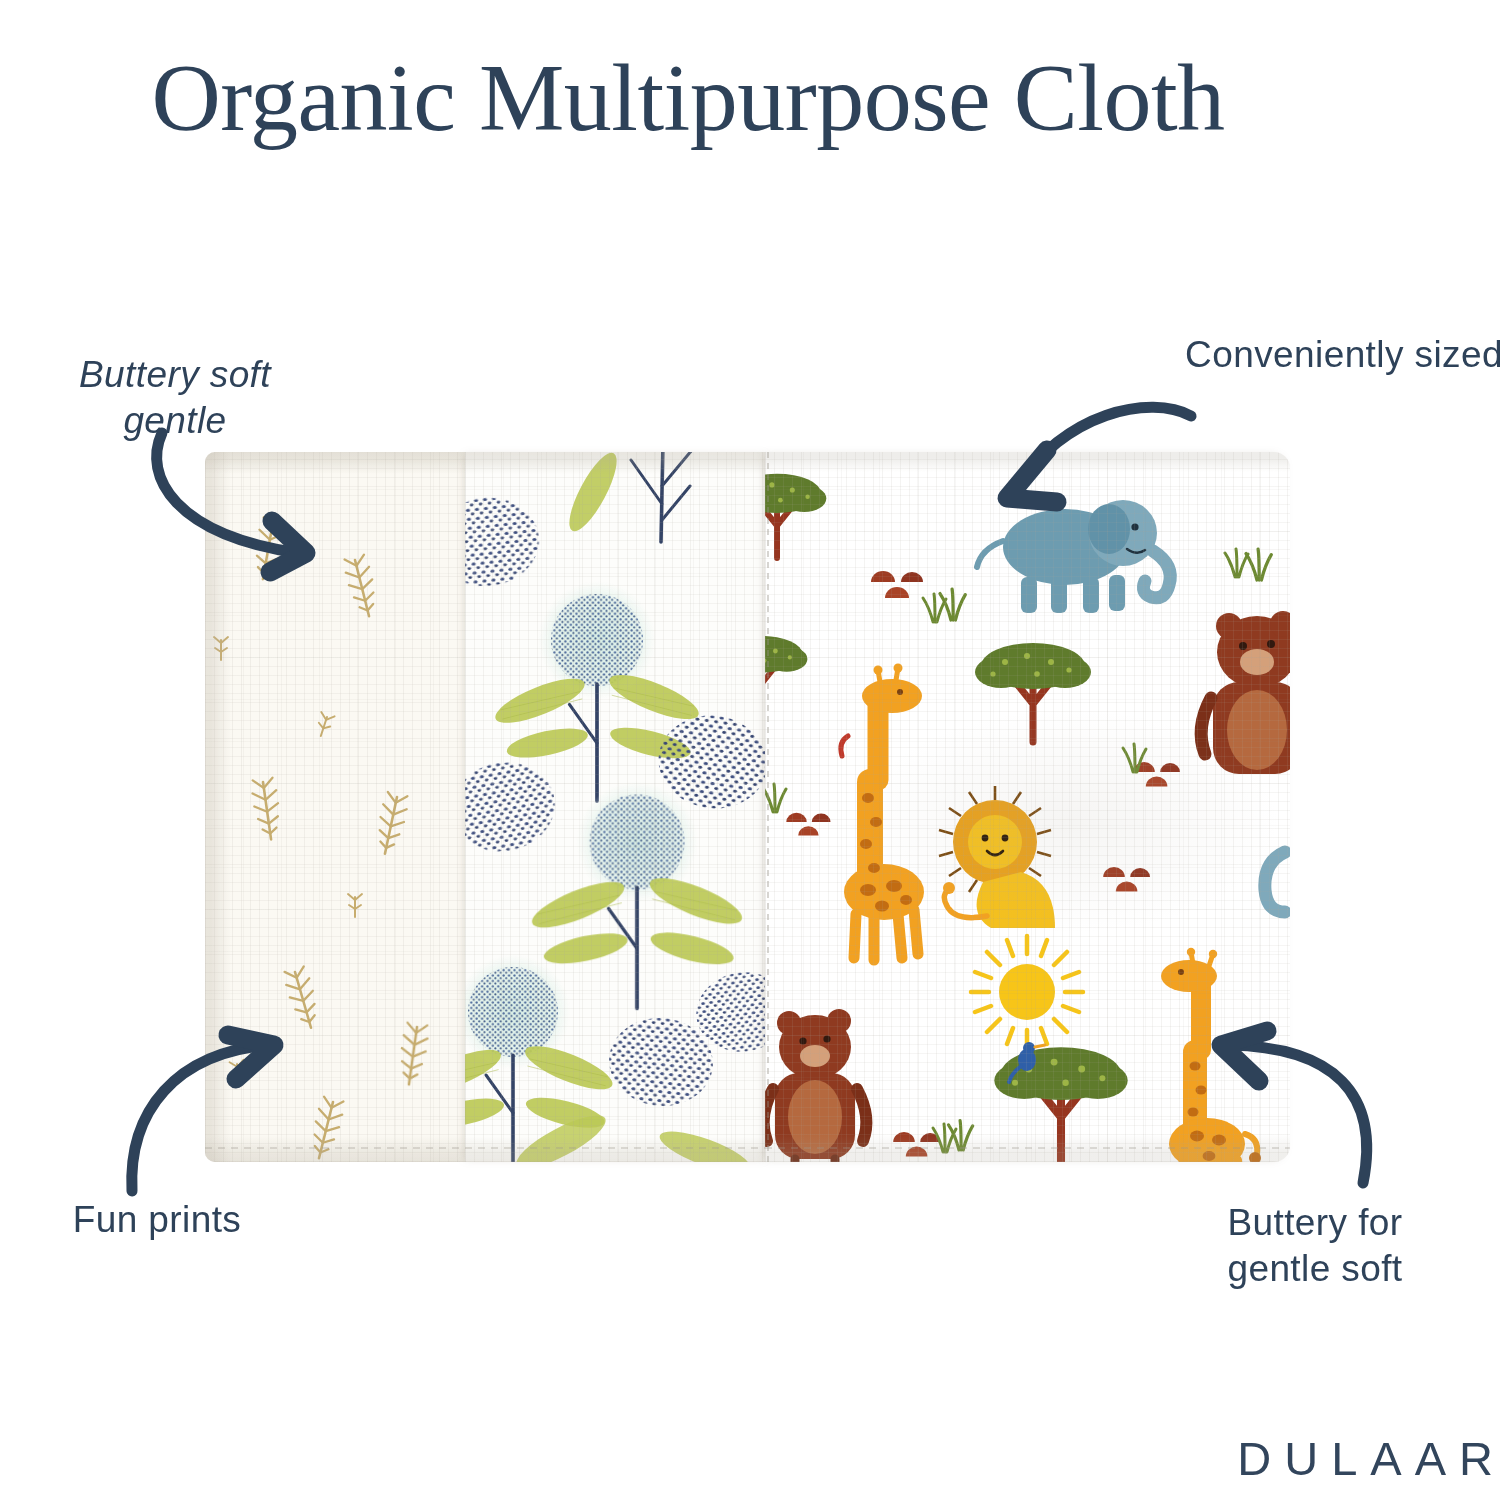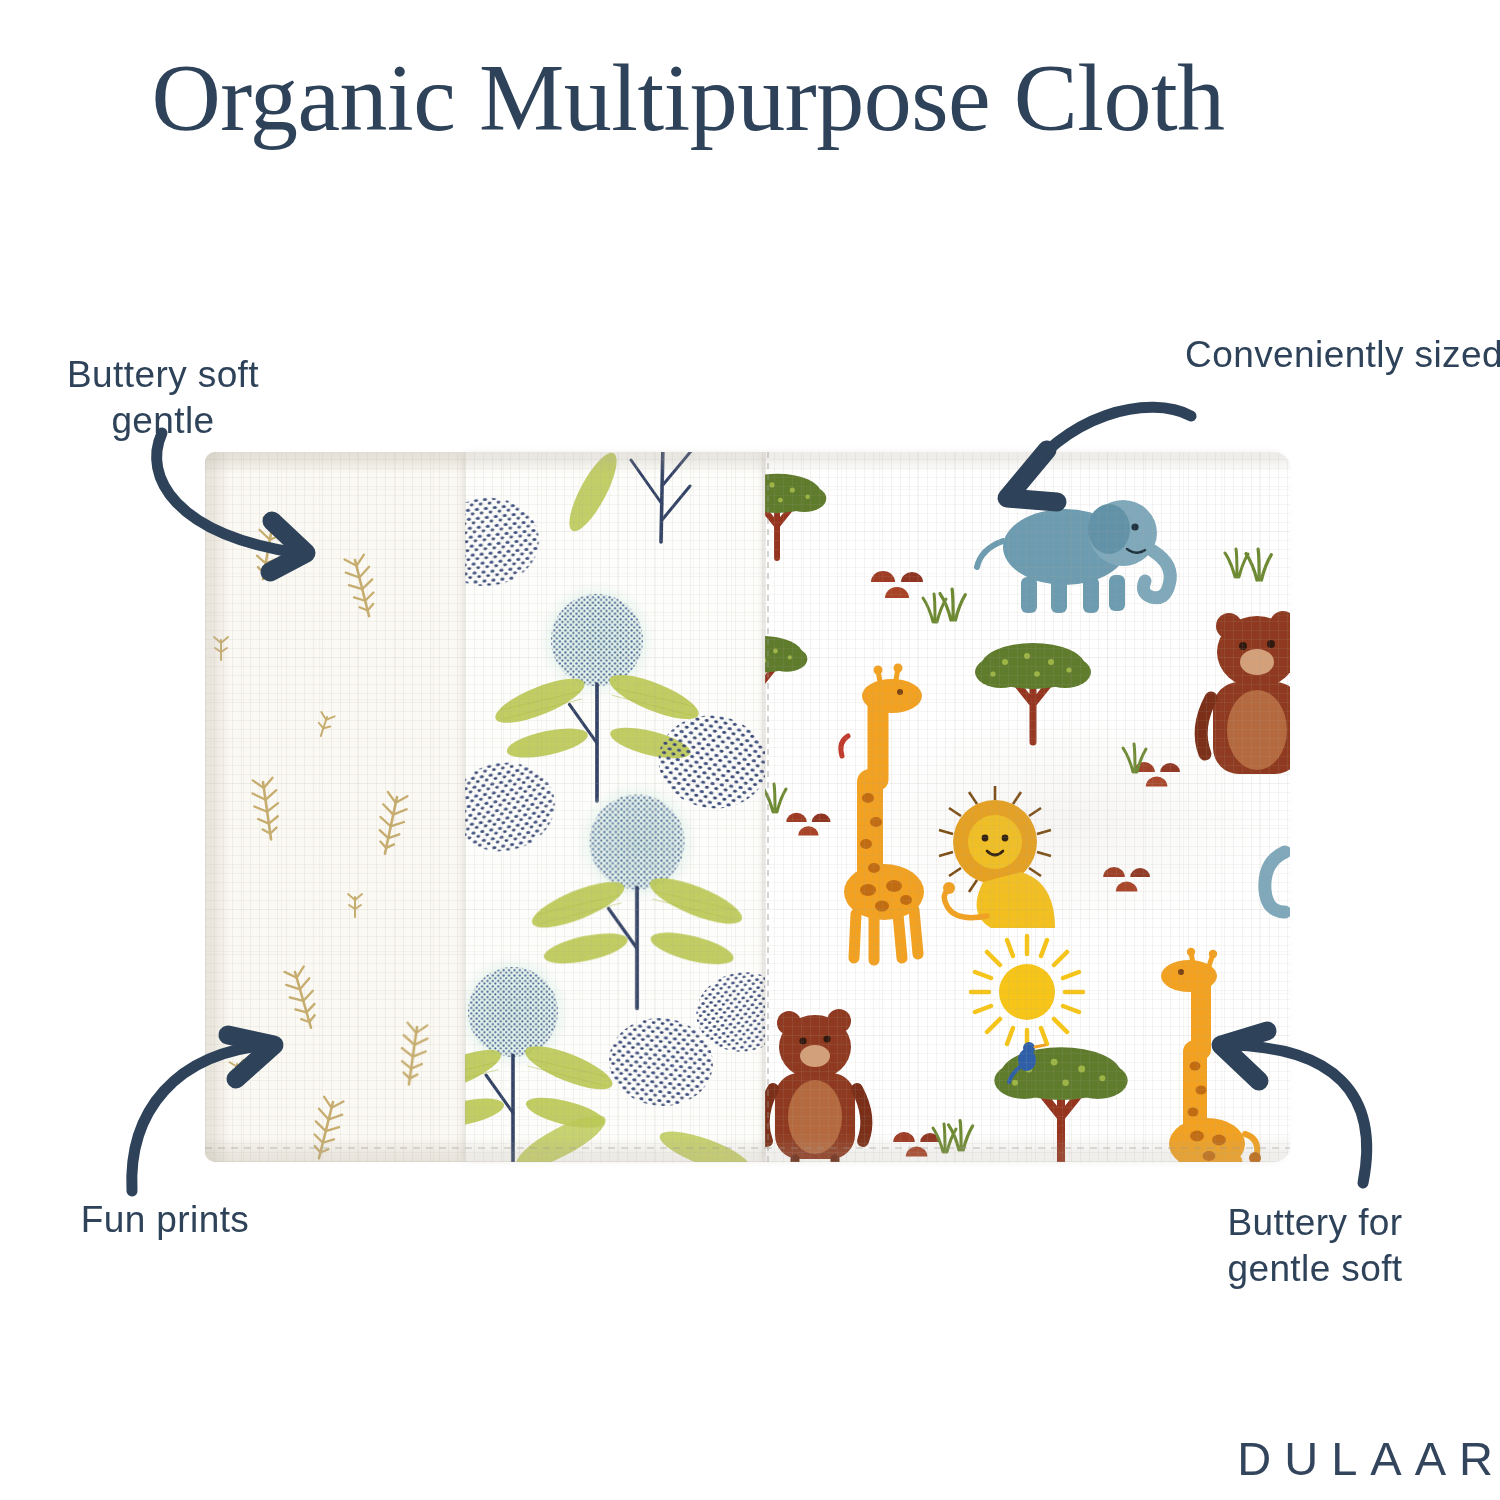--- a/index.html
+++ b/index.html
@@ -34,23 +34,23 @@
   .callout {
     position: absolute;
     color: #2e4259;
     font-family: "Liberation Sans", sans-serif;
     font-size: 37px;
     line-height: 1.25;
     text-align: center;
     font-weight: 400;
     letter-spacing: 0.4px;
   }
-  #cal-tl { left: 18px;   top: 352px;  width: 290px; }
+  #cal-tl { left: 30px;   top: 352px;  width: 290px; font-style: italic; }
   #cal-tr { left: 1159px; top: 332px;  width: 370px; }
-  #cal-bl { left: 20px;   top: 1197px; width: 290px; }
+  #cal-bl { left: 12px;   top: 1197px; width: 290px; }
   #cal-br { left: 1170px; top: 1200px; width: 290px; }
 
   
   .arrow-svg { position: absolute; overflow: visible; }
   #arr-tl { left: 130px;  top: 425px;  width: 240px; height: 175px; }
   #arr-tr { left: 985px;  top: 398px;  width: 215px; height: 125px; }
   #arr-bl { left: 110px;  top: 1015px; width: 210px; height: 195px; }
   #arr-br { left: 1205px; top: 1015px; width: 215px; height: 195px; }
   .arrow-svg path { fill: none; stroke: #2e4259; stroke-linecap: round; stroke-linejoin: round; }
   .arrow-tail { stroke-width: 11; }

